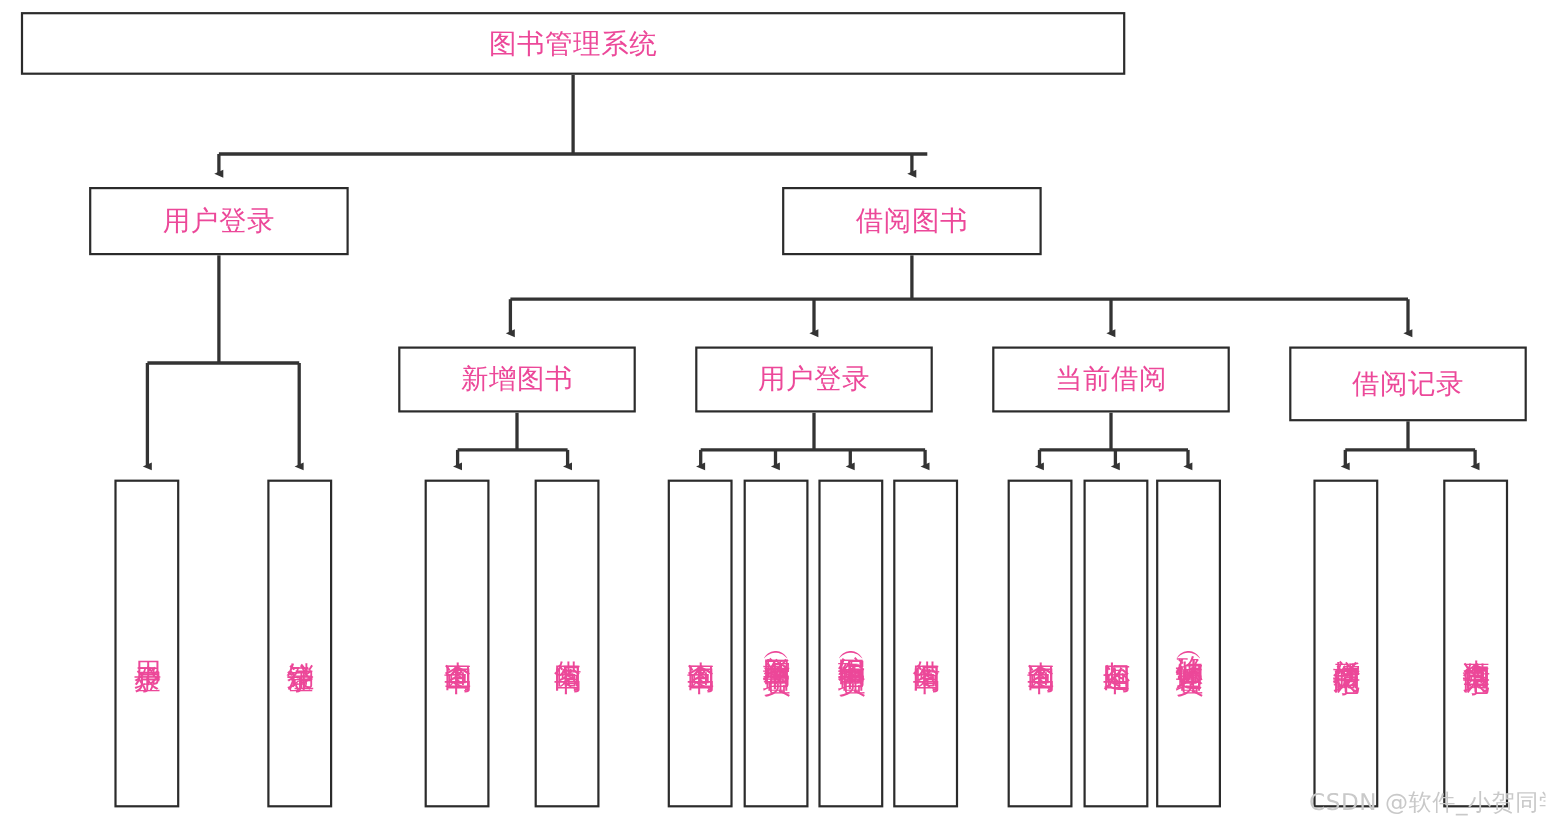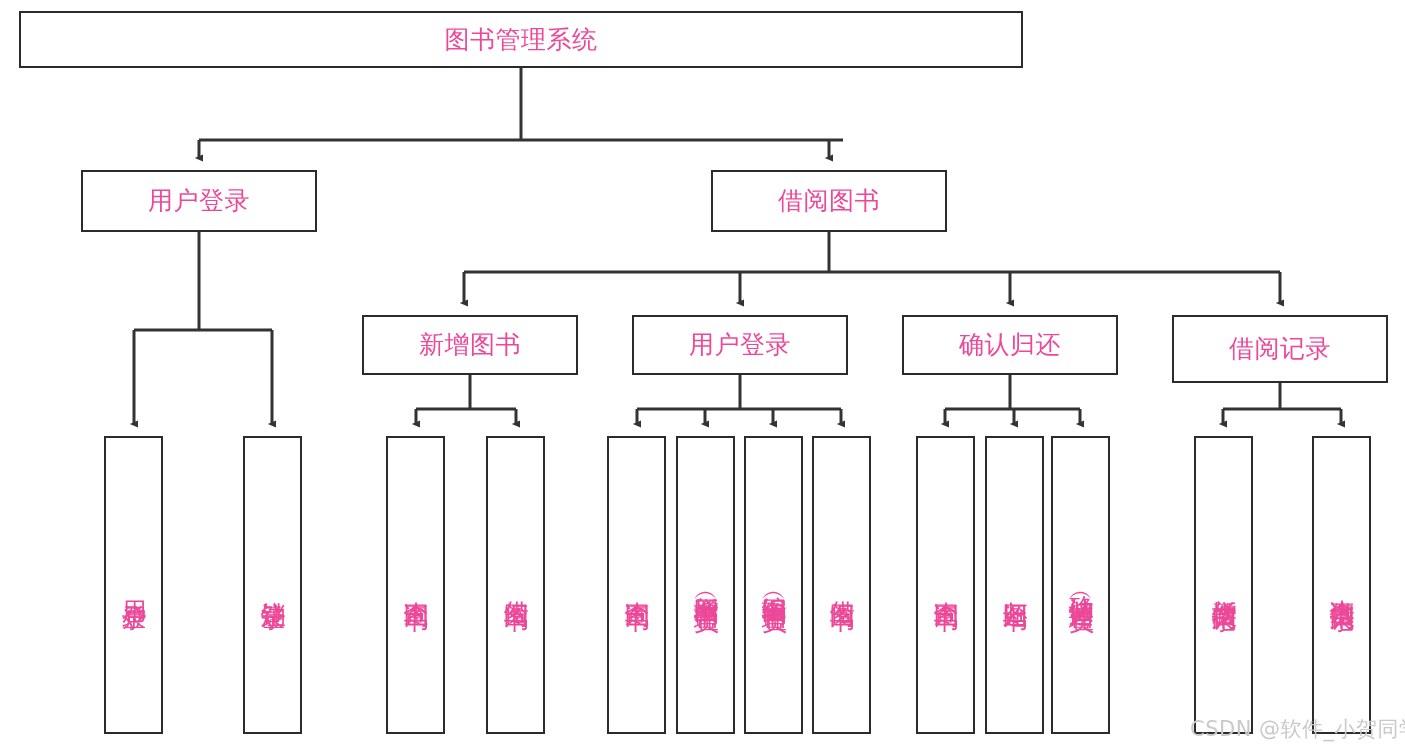--- a/index.html
+++ b/index.html
@@ -151,21 +151,21 @@
 
   <div class="node horizontal" style="left:362px; top:315px; width:216px; height:60px;">
     <span class="label">新增图书</span>
   </div>
 
   <div class="node horizontal" style="left:632px; top:315px; width:216px; height:60px;">
     <span class="label">用户登录</span>
   </div>
 
   <div class="node horizontal" style="left:902px; top:315px; width:216px; height:60px;">
-    <span class="label">确认归还</span>
+    <span class="label">当前借阅</span>
   </div>
 
   <div class="node horizontal" style="left:1172px; top:315px; width:216px; height:68px;">
     <span class="label">借阅记录</span>
   </div>
 
   <div class="node vertical" style="left:104px; top:436px; width:59px; height:298px;">
     <span class="label">用户登录</span>
   </div>
 

